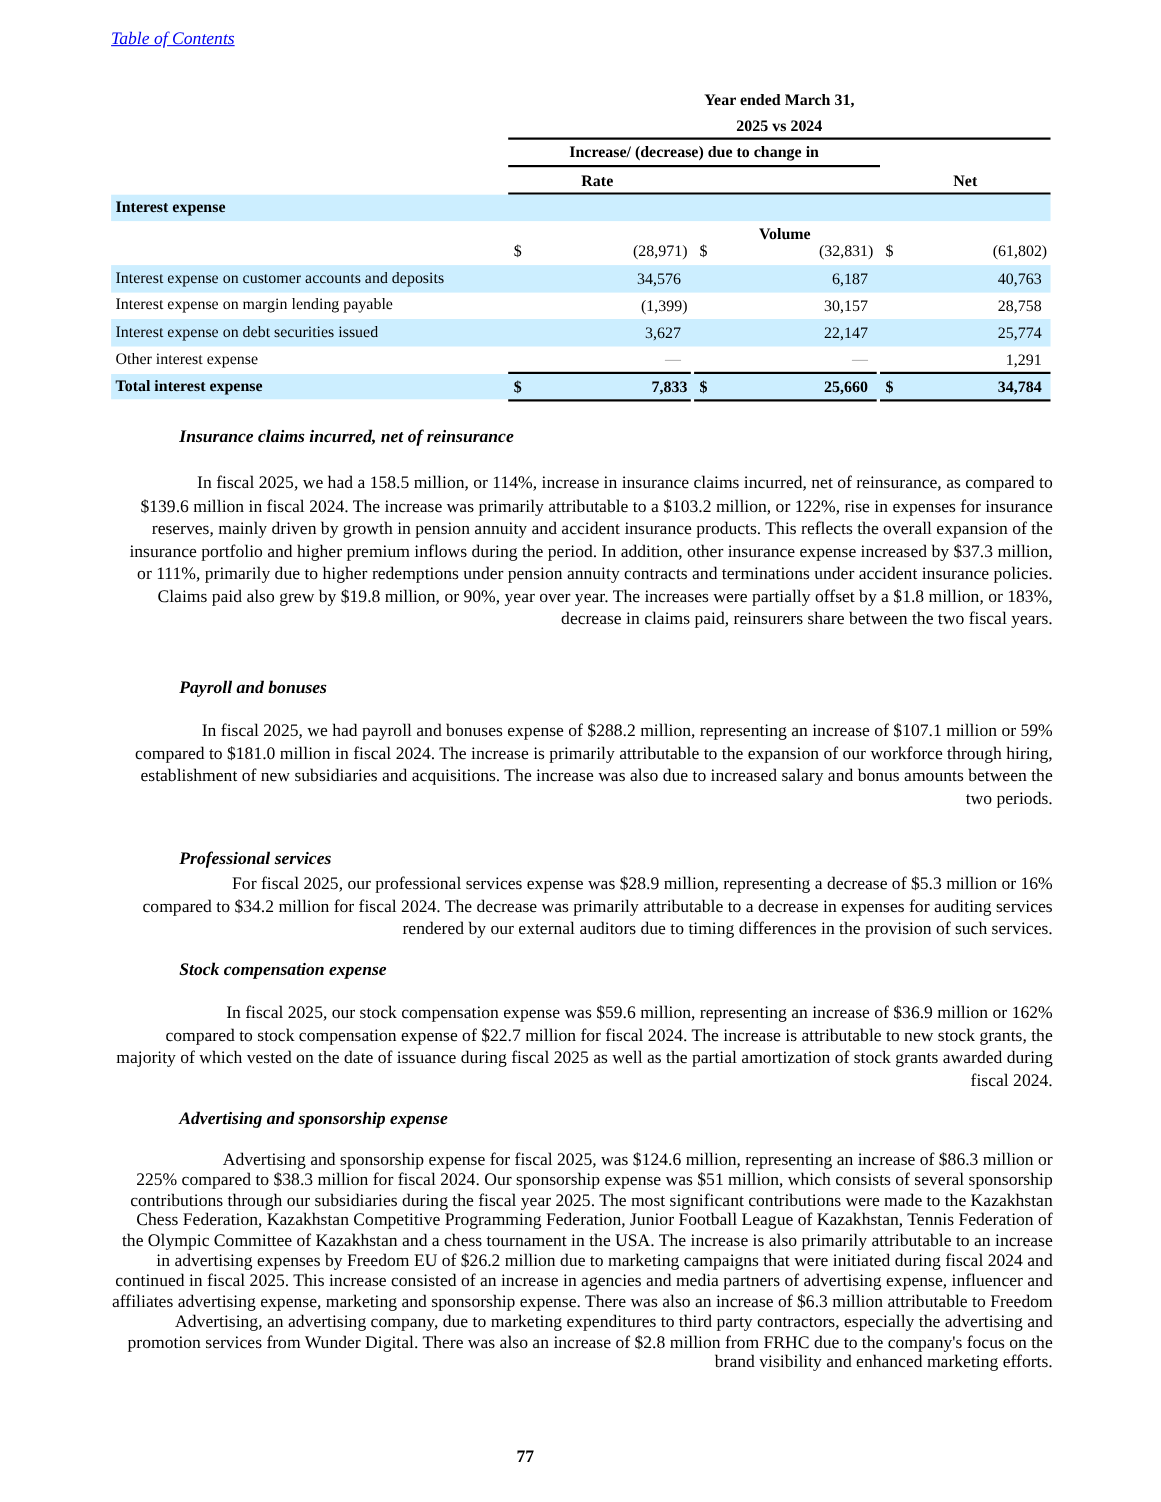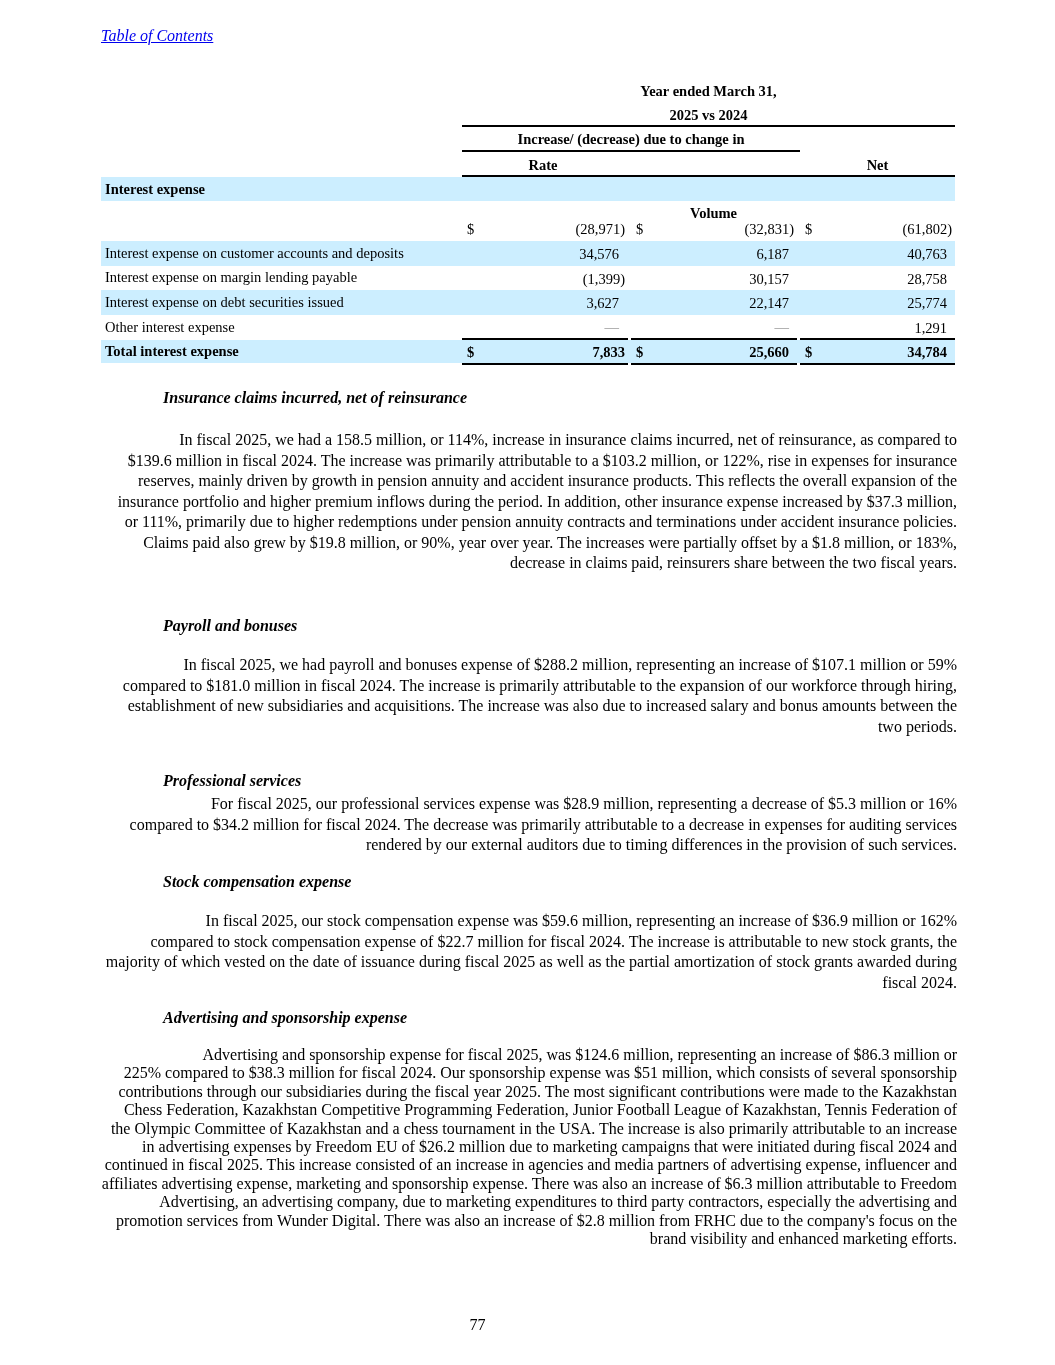--- a/index.html
+++ b/index.html
@@ -19,21 +19,21 @@
   .cell { position: absolute; white-space: nowrap; }
   .bold { font-weight: bold; }
   
   .sect-h {
     position: absolute; left: 163px; font-size: 16px; font-weight: bold; font-style: italic;
   }
   .para {
     position: absolute; left: 101px; width: 856px;
     font-size: 16px; line-height: 20.5px; text-indent: 62px; text-align: right;
   }
-  .pageno { position: absolute; top: 1316px; left: 0; width: 955px; text-align: center; font-size: 16px; }
+  .pageno { position: absolute; top: 1316px; left: 0; width: 955px; text-align: center; font-size: 16px; font-weight: bold; }
 </style>
 </head>
 <body>
 
 <a class="toc">Table of Contents</a>
 
 <div class="hdr" style="left:462px; width:493px; top:83px;">Year ended March 31,</div>
 <div class="hdr" style="left:462px; width:493px; top:107px;">2025 vs 2024</div>
 <div class="rule" style="left:462px; width:493px; top:125px;"></div>
 <div class="hdr" style="left:462px; width:338px; top:131px;">Increase/ (decrease) due to change in</div>

